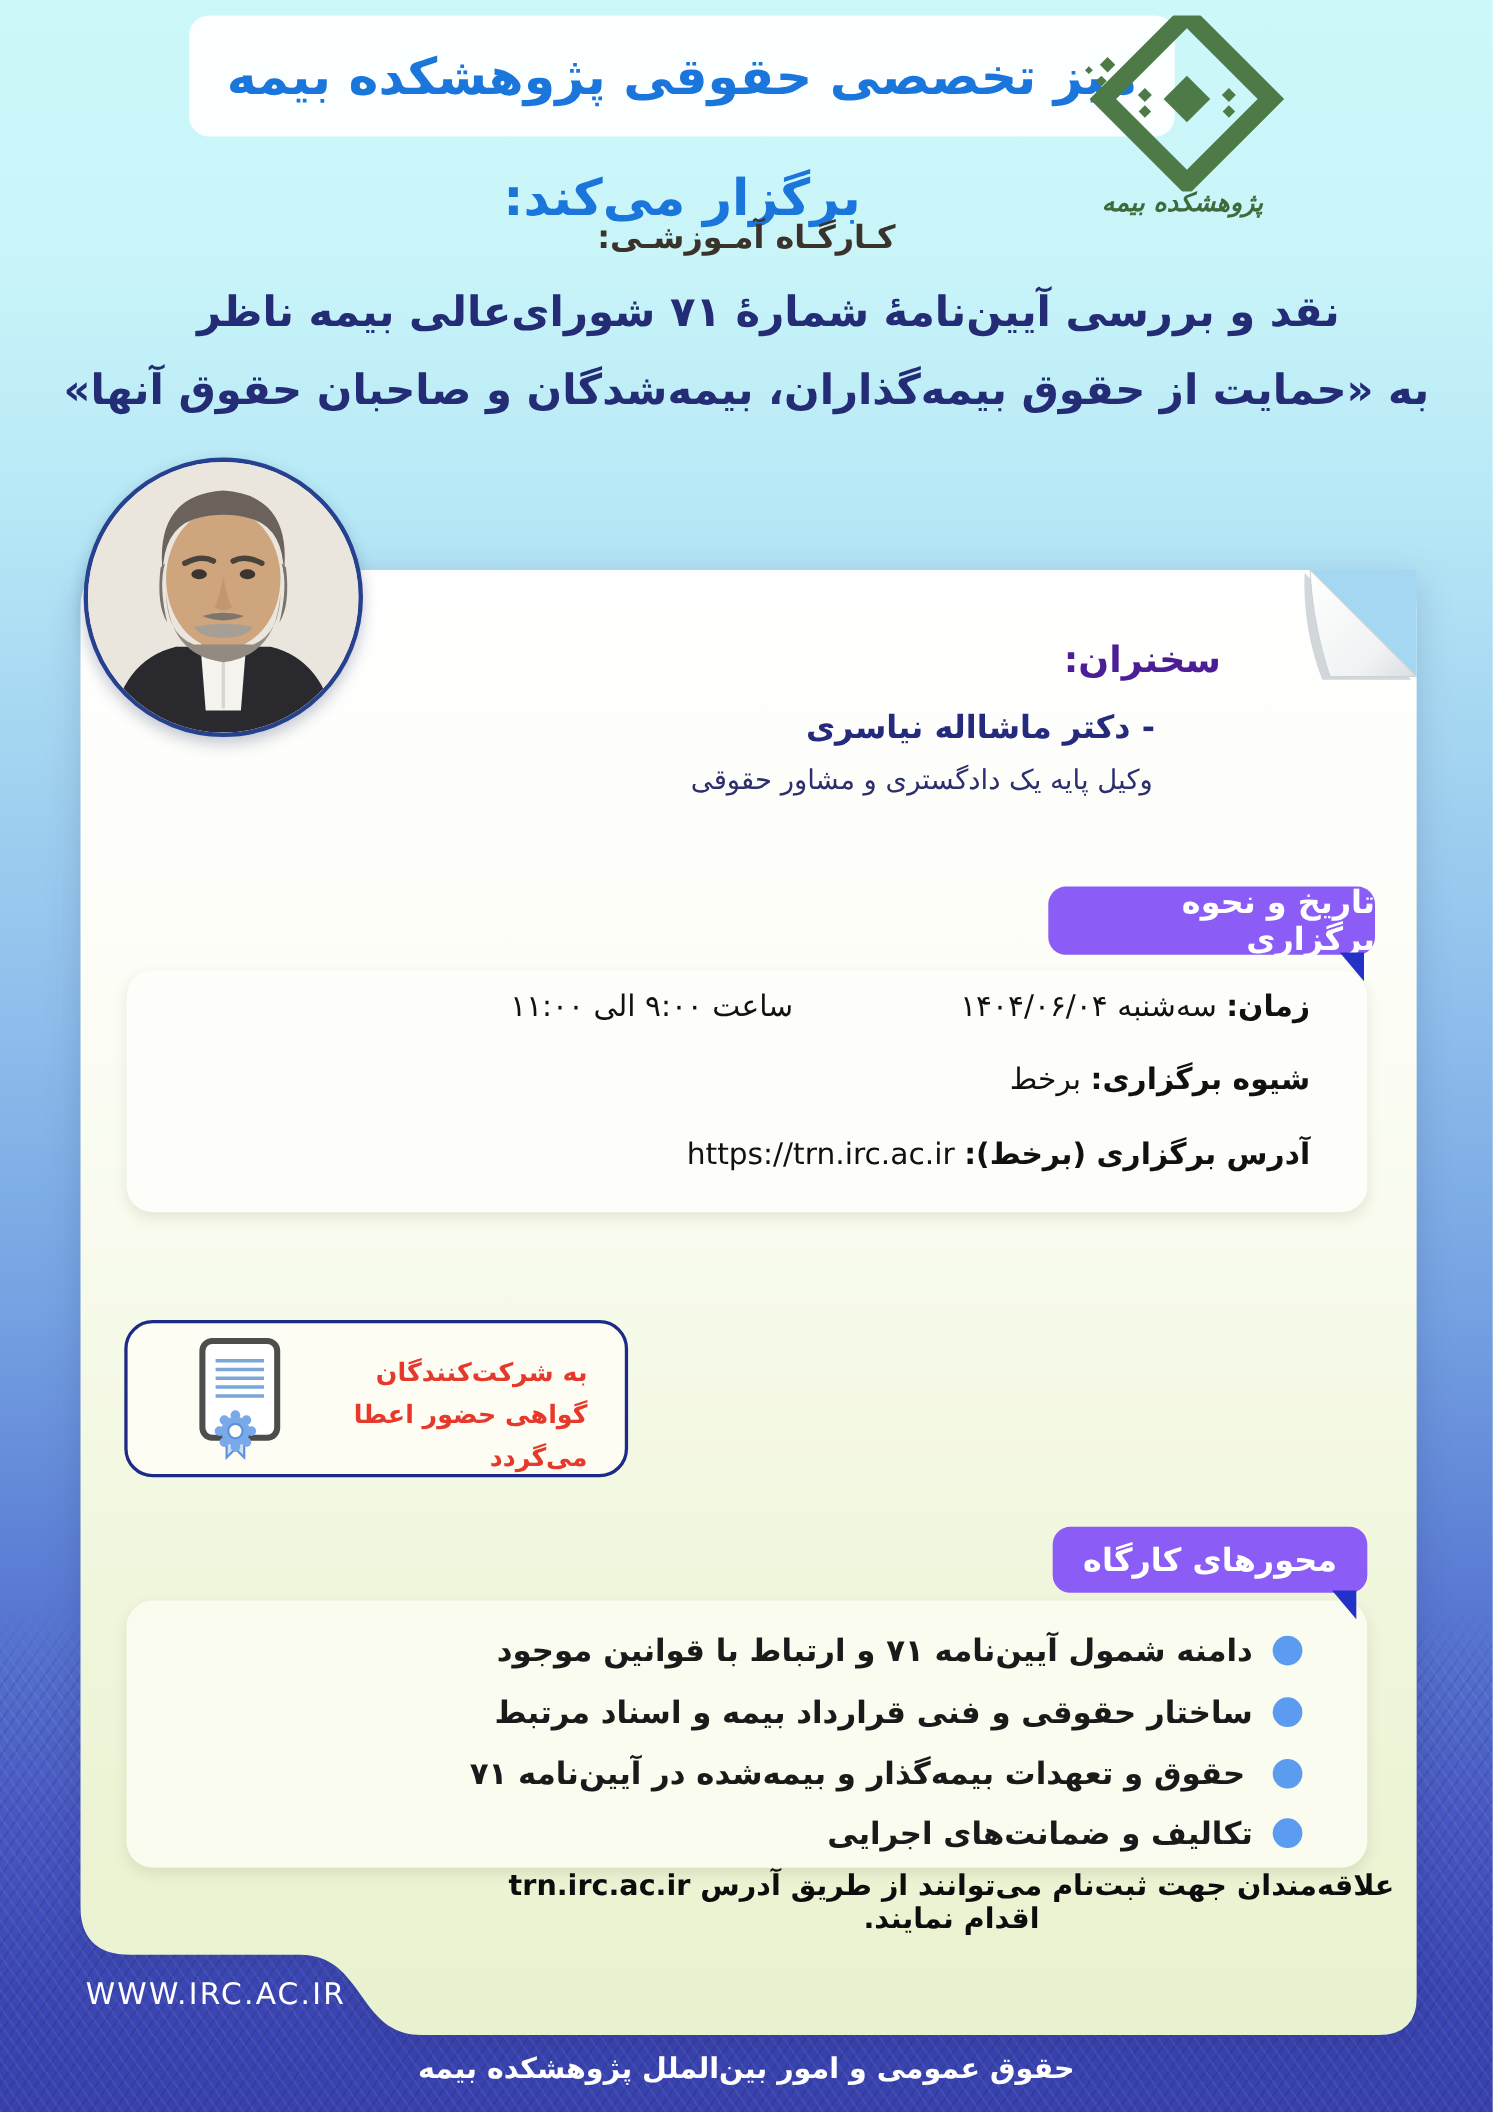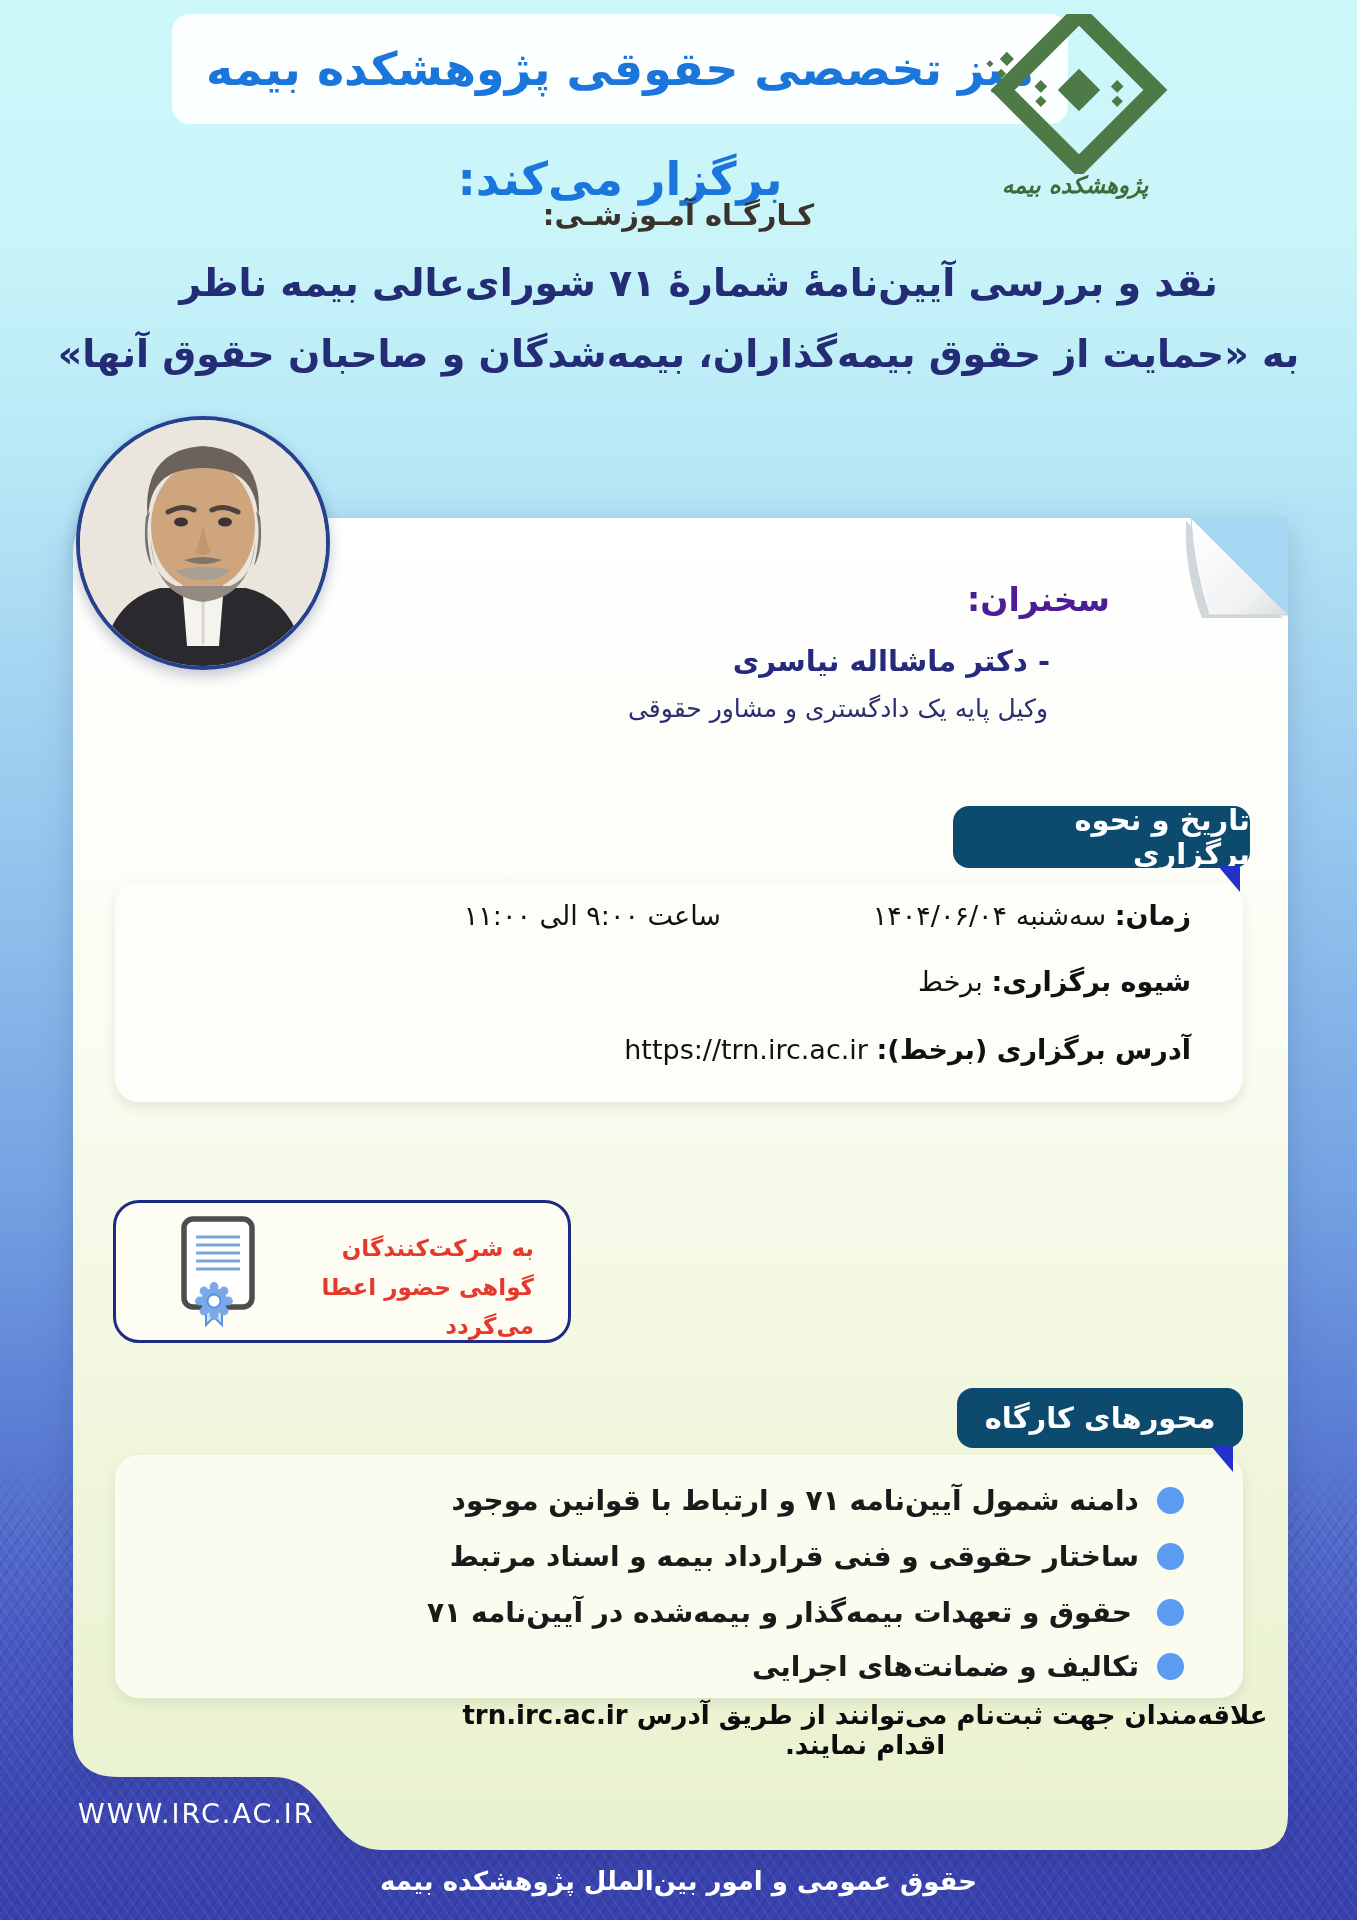--- a/index.html
+++ b/index.html
@@ -43,21 +43,21 @@
   .photo{
     left:76px;top:416px;width:246px;height:246px;border-radius:50%;
     border:4px solid #26418e;overflow:hidden;z-index:4;background:#e9e5dd;
     box-shadow:0 6px 14px rgba(20,30,80,.25);
   }
   .speaker-label{right:247px;top:580px;direction:rtl;color:#4c1d95;font-size:33px;font-weight:800;z-index:4;}
   .speaker-name{right:307px;top:644px;direction:rtl;color:#262a7c;font-size:29px;font-weight:700;z-index:4;}
   .speaker-role{right:309px;top:694px;direction:rtl;color:#2c2f6e;font-size:25px;z-index:4;}
   
   .bubble{
-    background:#0c4a6e;border-radius:16px;z-index:5;color:#fff;direction:rtl;
+    background:#8b5cf6;border-radius:16px;z-index:5;color:#fff;direction:rtl;
     display:flex;align-items:center;justify-content:center;
     font-size:29px;font-weight:700;
   }
   .bubble::after{
     content:"";position:absolute;right:10px;bottom:-24px;width:0;height:0;
     border-top:26px solid #2431c9;border-left:22px solid transparent;
   }
   .bubble1{left:953px;top:806px;width:297px;height:62px;}
   .bubble2{left:957px;top:1388px;width:286px;height:60px;}
   

